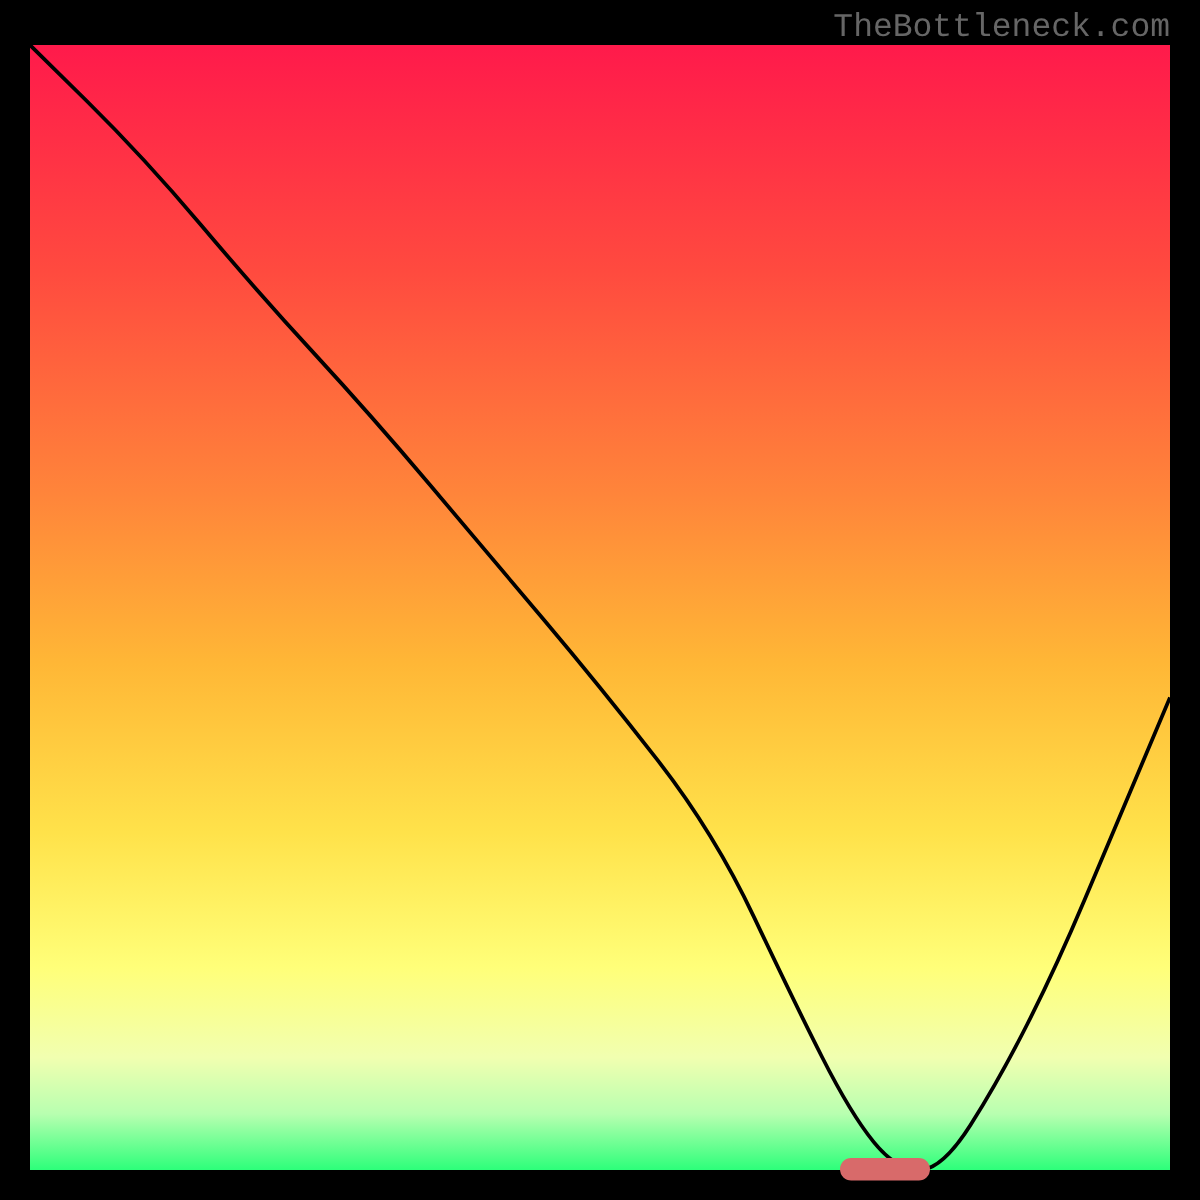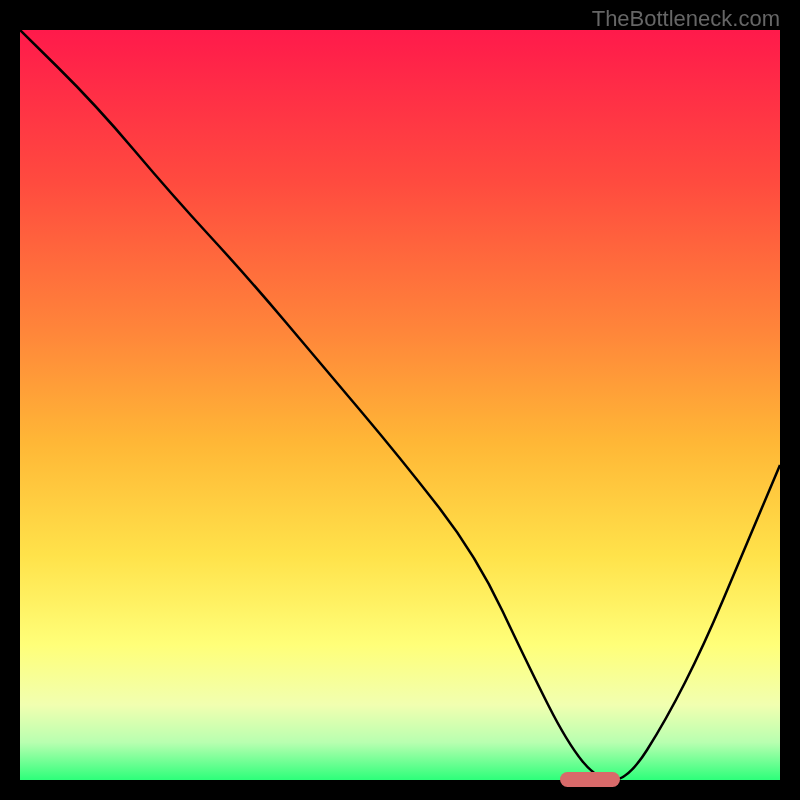--- a/index.html
+++ b/index.html
@@ -12,21 +12,21 @@
     position: relative;
   }
   .watermark {
     position: absolute;
     top: 6px;
     right: 20px;
     color: #666;
     font-size: 22px;
     font-weight: 500;
     z-index: 10;
-    font-family: Liberation Sans, sans-serif;
+    font-family: Liberation Mono, monospace;
   }
   .plot {
     position: absolute;
     left: 20px;
     top: 30px;
     width: 760px;
     height: 750px;
   }
   .gradient-bg {
     position: absolute;

